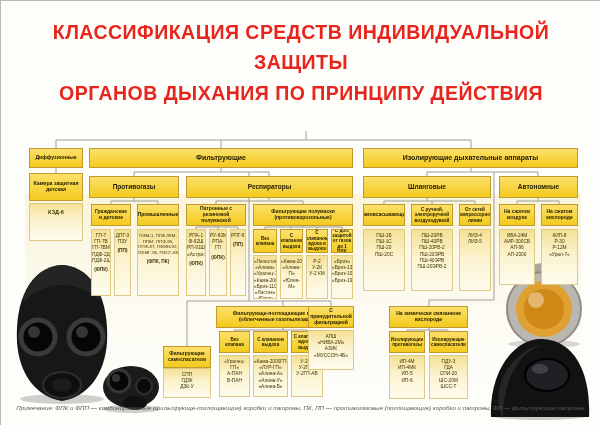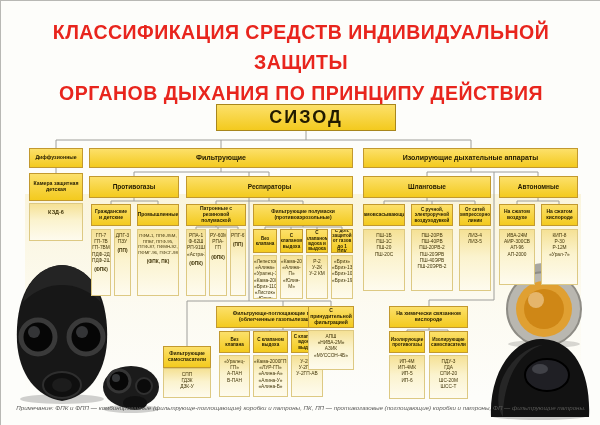--- a/index.html
+++ b/index.html
@@ -44,21 +44,20 @@
              M302,225 V226 M264,226 H341 M264,226 V228 M290,226 V228 M316,226 V228 M341,226 V228
              M248,171 V300 M186,300 H330 M186,300 V345 M282,300 V305 M330,300 V305
              M282,327 V329 M233,329 H306 M233,329 V331 M269,329 V331 M306,329 V331
              M470,167 V171 M426,171 H537 M426,171 V175 M537,171 V175
              M493,171 V299 M428,299 H493 M428,299 V305
              M426,197 V200 M383,200 H474 M383,200 V203 M431,200 V203 M474,200 V203
              M537,197 V200 M516,200 H558 M516,200 V203 M558,200 V203
              M428,327 V329 M406,329 H447 M406,329 V331 M447,329 V331" stroke="#9e9e9a" stroke-width="1" fill="none"></path>
   </svg>
 
-  <div class="hdr root" style="left:215px;top:103px;width:180px;height:27px">СИЗОД</div>
 
   <div class="hdr f52" style="left:28px;top:147px;width:54px;height:20px">Диффузионные</div>
   <div class="hdr f7" style="left:88px;top:147px;width:264px;height:20px">Фильтрующие</div>
   <div class="hdr f7" style="left:362px;top:147px;width:215px;height:20px">Изолирующие дыхательные аппараты</div>
 
   <div class="hdr f52" style="left:28px;top:172px;width:54px;height:28px">Камера защитная детская</div>
   <div class="hdr f65" style="left:88px;top:175px;width:90px;height:22px">Противогазы</div>
   <div class="hdr f65" style="left:185px;top:175px;width:167px;height:22px">Респираторы</div>
   <div class="hdr f65" style="left:362px;top:175px;width:128px;height:22px">Шланговые</div>
   <div class="hdr f65" style="left:498px;top:175px;width:79px;height:22px">Автономные</div>

